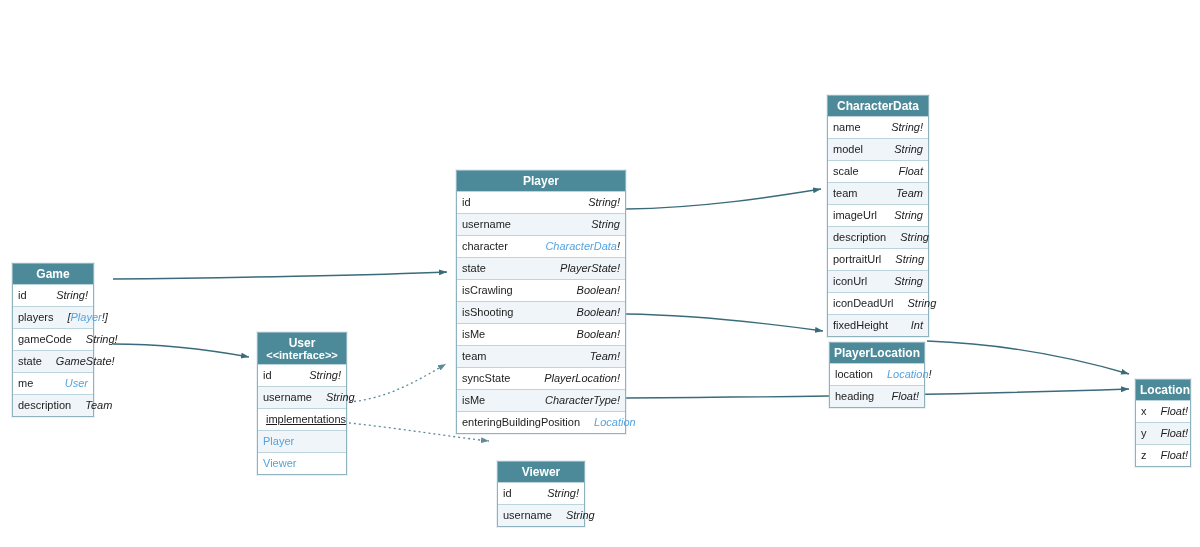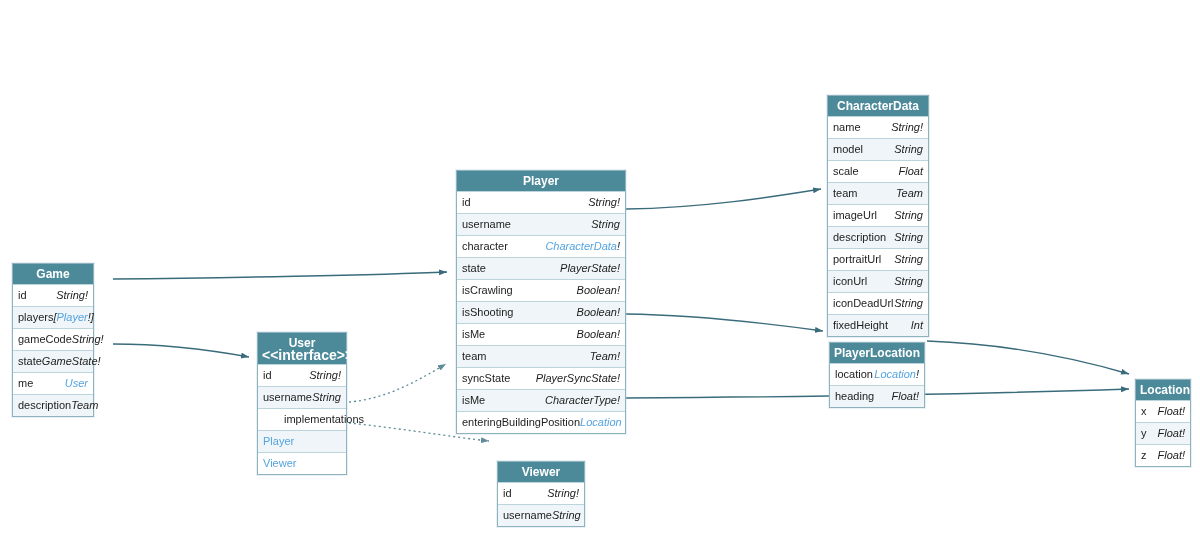--- a/index.html
+++ b/index.html
@@ -27,40 +27,40 @@
     text-align:center;
     padding:4px 4px 3px 4px;
     font-weight:bold;
     font-size:12px;
     line-height:13px;
     cursor:pointer;
   }
   .thead .subtitle{
     display:block;
     font-weight:bold;
-    font-size:14px;
+    font-size:11px;
     line-height:11px;
   }
   .trow{
     display:flex;
     justify-content:space-between;
     align-items:baseline;
-    gap:0;
+    gap:14px;
     padding:4px 5px;
     line-height:13px;
     border-top:1px solid #bcd4dc;
     white-space:nowrap;
     background:#ffffff;
     cursor:pointer;
   }
   .trow:nth-child(even){background:#eff5f8;}
   .fname{color:#1c1c1c;}
   .ftype{color:#1c1c1c;margin-left:auto;font-style:italic;}
   .link{color:#54a3e0;}
-  .trow.subheader{padding-left:26px;}
+  .trow.subheader{padding-left:8px;text-decoration:underline;}
 </style>
 </head>
 <body>
 
 <div class="canvas">
 
   <svg class="edges" viewBox="0 0 1200 547">
     <defs>
       <marker id="arrow-solid" markerWidth="9" markerHeight="7" refX="8" refY="3" orient="auto" markerUnits="userSpaceOnUse">
         <path d="M0,0 L8,3 L0,6 z" fill="#3a6b7b"></path>
@@ -169,21 +169,21 @@
         <div class="trow">
           <span class="fname">isMe</span>
           <span class="ftype">Boolean!</span>
         </div>
         <div class="trow">
           <span class="fname">team</span>
           <span class="ftype">Team!</span>
         </div>
         <div class="trow">
           <span class="fname">syncState</span>
-          <span class="ftype">PlayerSyncState!</span>
+          <span class="ftype">PlayerLocation!</span>
         </div>
         <div class="trow">
           <span class="fname">isMe</span>
           <span class="ftype">CharacterType!</span>
         </div>
         <div class="trow">
           <span class="fname">enteringBuildingPosition</span>
           <span class="ftype"><span class="link">Location</span></span>
         </div>
       </div>

